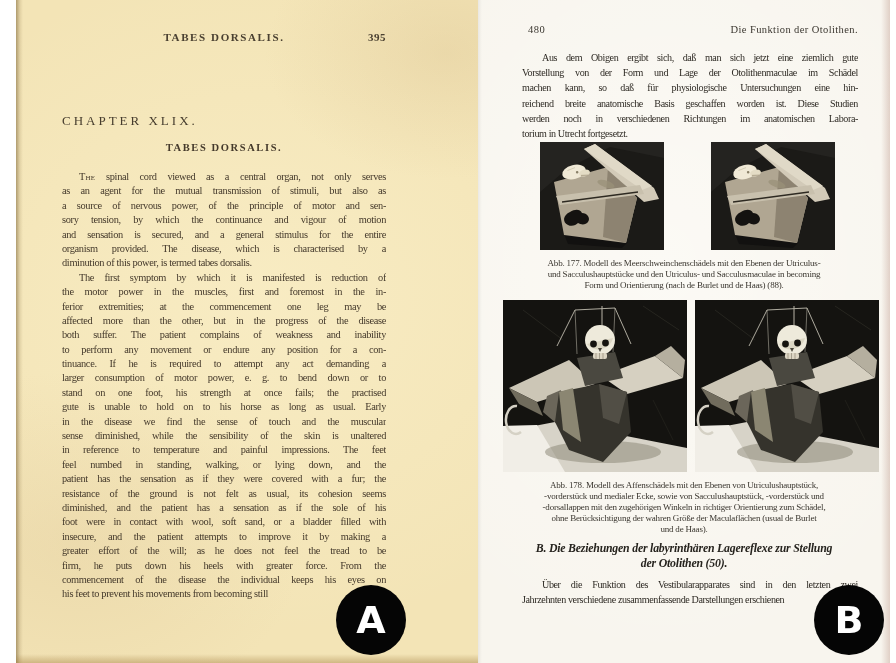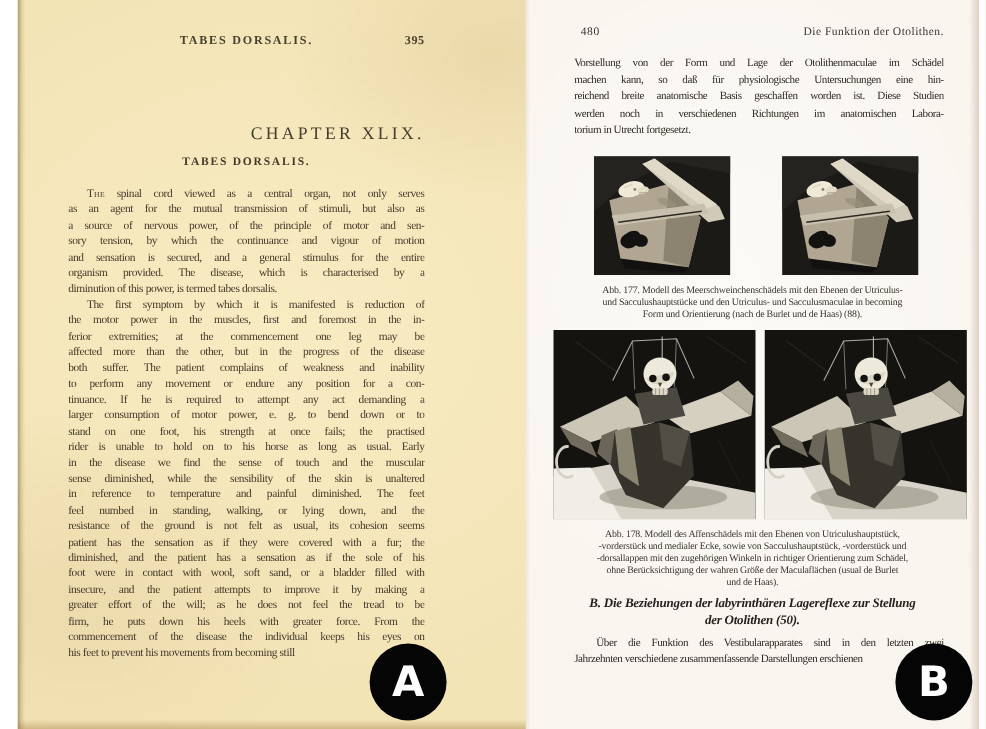--- a/index.html
+++ b/index.html
@@ -29,22 +29,22 @@
   }
   .page-b::after{content:"";position:absolute;right:0;top:0;bottom:0;width:9px;
     background:linear-gradient(to left, rgba(168,120,104,.30), transparent);pointer-events:none;}
   .page-b::before{content:"";position:absolute;left:0;top:0;bottom:0;width:4px;
     background:linear-gradient(to right, rgba(0,0,0,.06), transparent);pointer-events:none;}
 
   
   .a-runhead{position:absolute;top:31px;left:46px;width:324px;text-align:center;
     font-size:11px;font-weight:bold;letter-spacing:1.6px;color:#4a4031;}
   .a-pagenum{position:absolute;right:0;top:0;font-weight:bold;letter-spacing:.5px;}
-  .a-chapter{position:absolute;top:113px;left:46px;width:324px;text-align:right;
-    font-size:16px;letter-spacing:3px;color:#463c2d;}
+  .a-chapter{position:absolute;top:113px;left:46px;width:324px;text-align:left;
+    font-size:13px;letter-spacing:3px;color:#463c2d;}
   .a-sub{position:absolute;top:142px;left:46px;width:324px;text-align:center;
     font-size:10.5px;font-weight:bold;letter-spacing:1.6px;}
   .a-body{position:absolute;top:170px;left:46px;width:324px;
     font-size:10.4px;letter-spacing:-0.35px;line-height:14.4px;--lh:14.4px;}
   .b-col{font-size:10.1px;letter-spacing:-0.4px;line-height:15.2px;--lh:15.2px;}
 
   .jlines .tline{
     text-align:justify;text-align-last:justify;-moz-text-align-last:justify;
     height:var(--lh);overflow:hidden;
   }
@@ -170,45 +170,46 @@
     <div>
         <div class="tline first">The first symptom by which it is manifested is reduction of</div>
         <div class="tline">the motor power in the muscles, first and foremost in the in-</div>
         <div class="tline">ferior extremities; at the commencement one leg may be</div>
         <div class="tline">affected more than the other, but in the progress of the disease</div>
         <div class="tline">both suffer.  The patient complains of weakness and inability</div>
         <div class="tline">to perform any movement or endure any position for a con-</div>
         <div class="tline">tinuance.  If he is required to attempt any act demanding a</div>
         <div class="tline">larger consumption of motor power, e. g. to bend down or to</div>
         <div class="tline">stand on one foot, his strength at once fails; the practised</div>
-        <div class="tline">rider is unable to hold on to his horse as long as usual.  Early</div>
+        <div class="tline">gute is unable to hold on to his horse as long as usual.  Early</div>
         <div class="tline">in the disease we find the sense of touch and the muscular</div>
         <div class="tline">sense diminished, while the sensibility of the skin is unaltered</div>
-        <div class="tline">in reference to temperature and painful diminished.  The feet</div>
+        <div class="tline">in reference to temperature and painful impressions.  The feet</div>
         <div class="tline">feel numbed in standing, walking, or lying down, and the</div>
+        <div class="tline">patient has the sensation as if they were covered with a fur; the</div>
         <div class="tline">resistance of the ground is not felt as usual, its cohesion seems</div>
-        <div class="tline">patient has the sensation as if they were covered with a fur; the</div>
         <div class="tline">diminished, and the patient has a sensation as if the sole of his</div>
         <div class="tline">foot were in contact with wool, soft sand, or a bladder filled with</div>
         <div class="tline">insecure, and the patient attempts to improve it by making a</div>
         <div class="tline">greater effort of the will; as he does not feel the tread to be</div>
         <div class="tline">firm, he puts down his heels with greater force.  From the</div>
         <div class="tline">commencement of the disease the individual keeps his eyes on</div>
         <div class="tline last">his feet to prevent his movements from becoming still</div>
       </div>
   </div>
 </div>
 
 <div class="page page-b">
   <div class="b-runhead">
     <span class="b-foliono">480</span>
     <span>Die Funktion der Otolithen.</span>
   </div>
 
   <div class="b-para1 b-col jlines">
+      <div class="tline first">Aus dem Obigen ergibt sich, daß man sich jetzt eine ziemlich gute</div>
       <div class="tline">Vorstellung von der Form und Lage der Otolithenmaculae im Schädel</div>
       <div class="tline">machen kann, so daß für physiologische Untersuchungen eine hin-</div>
       <div class="tline">reichend breite anatomische Basis geschaffen worden ist.  Diese Studien</div>
       <div class="tline">werden noch in verschiedenen Richtungen im anatomischen Labora-</div>
       <div class="tline last">torium in Utrecht fortgesetzt.</div>
     </div>
 
   <div class="figrow1">
     <svg class="photo p177-l">
         <use href="#sym-fig177"></use>

